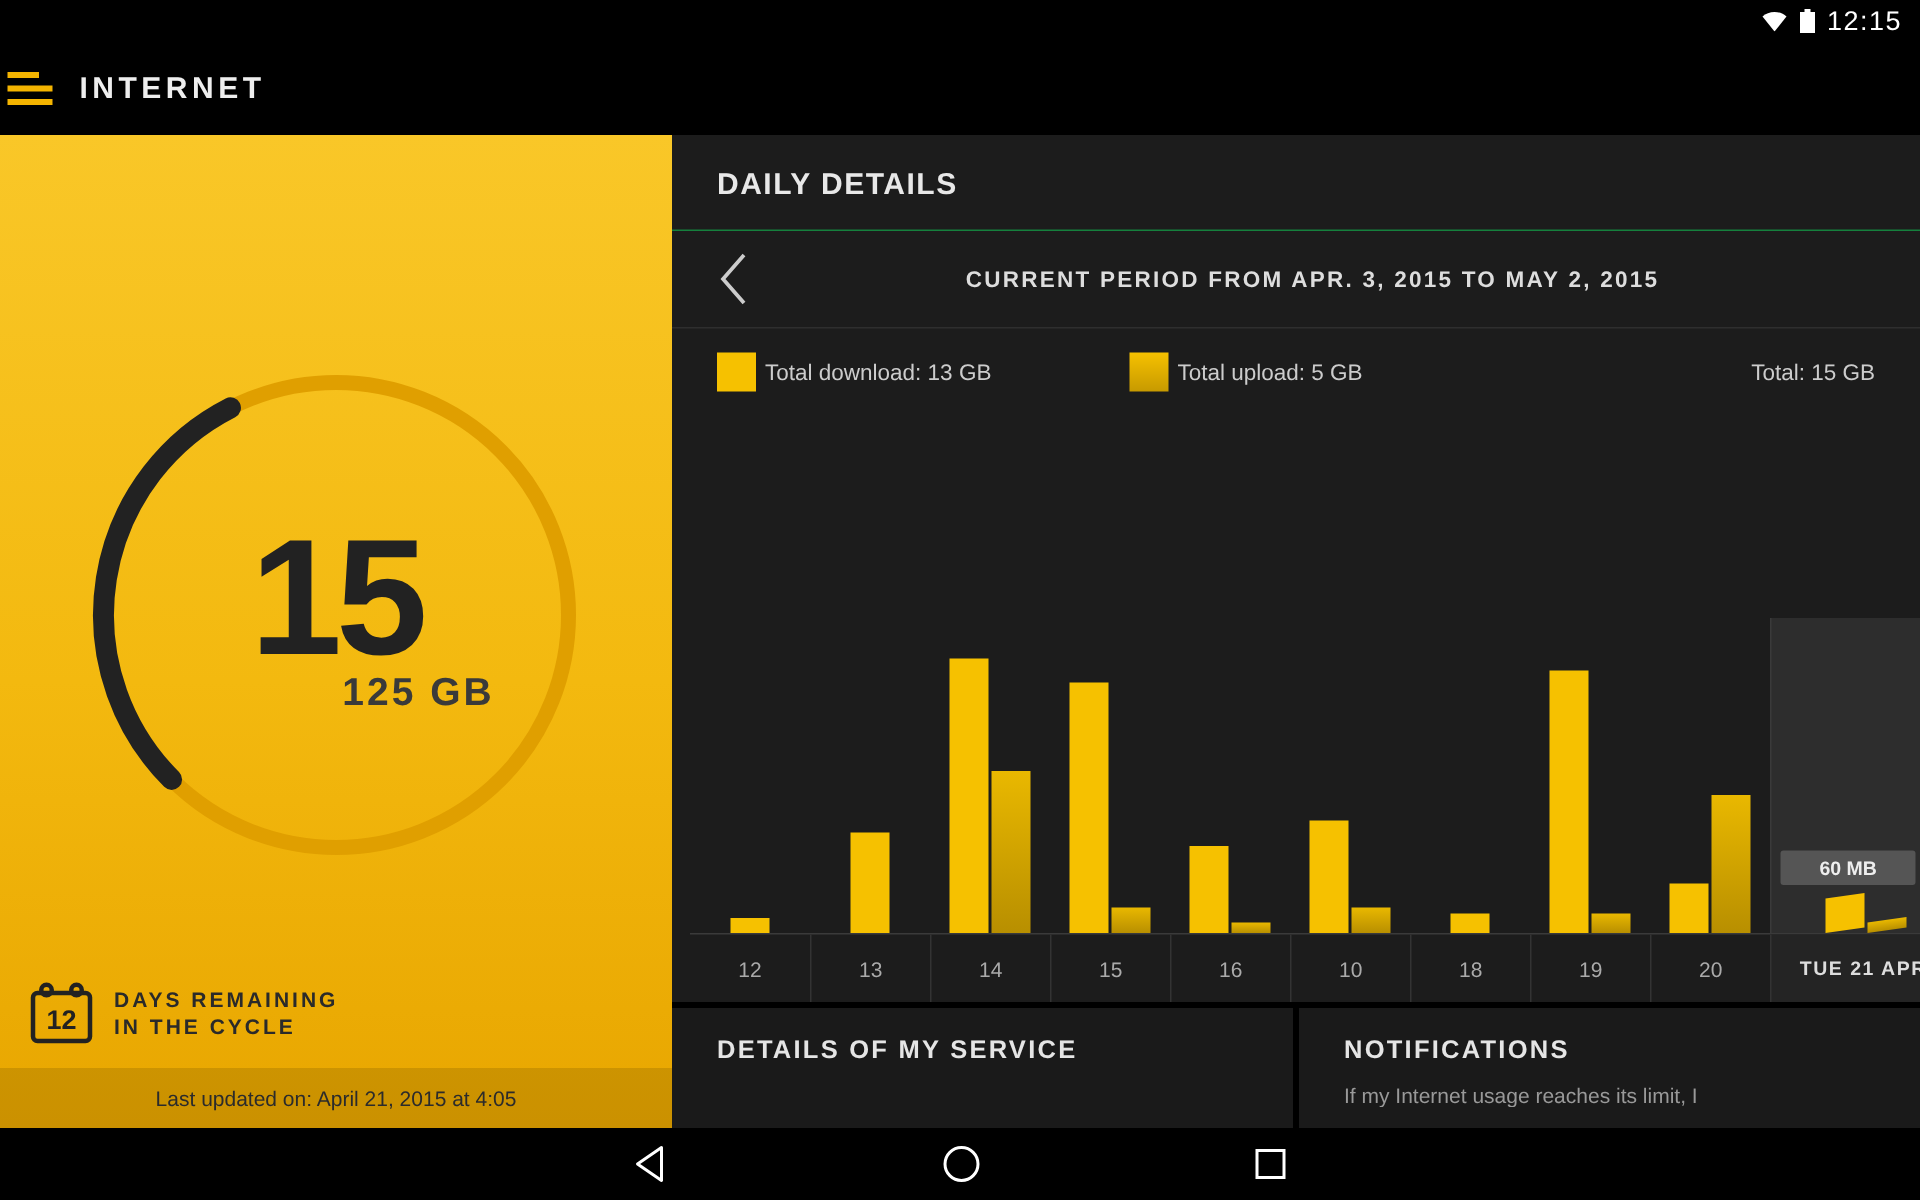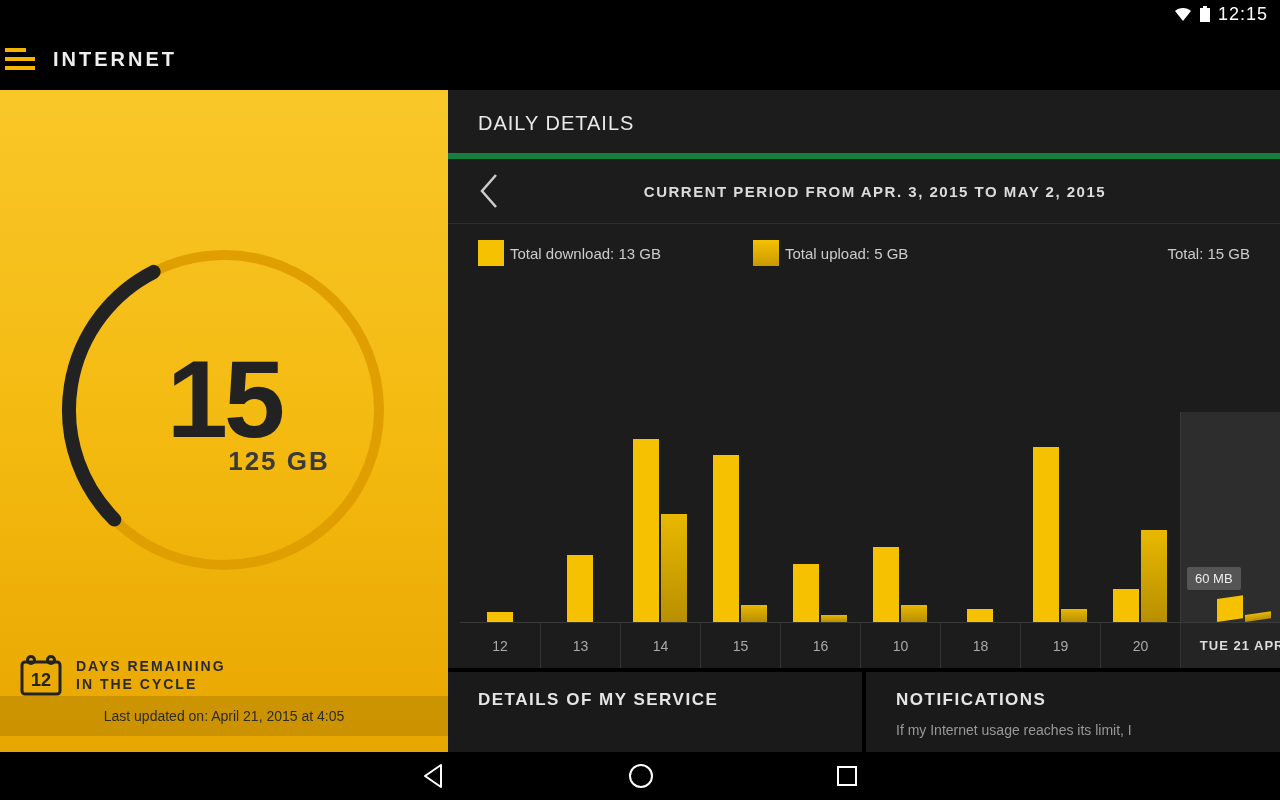--- a/index.html
+++ b/index.html
@@ -24,47 +24,47 @@
 .left { width: 448px; background: linear-gradient(180deg, #f9c728 0%, #f3b90f 55%, #e8a600 100%); position: relative; color: #1a1a1a; display: flex; flex-direction: column; align-items: center; }
 .ring-wrap { margin-top: 150px; position: relative; width: 340px; height: 340px; }
 .ring-wrap svg { position: absolute; inset: 0; }
 .ring-center { position: absolute; inset: 0; display: flex; flex-direction: column; justify-content: center; align-items: center; }
 .big-num { font-size: 110px; font-weight: 800; letter-spacing: -4px; line-height: 1; color: #222; }
 .sub-num { font-size: 26px; font-weight: 700; letter-spacing: 2px; color: #3a3a3a; margin-top: -8px; margin-left: 110px; }
 
 .days-row { position: absolute; bottom: 56px; left: 20px; right: 20px; display: flex; align-items: center; gap: 14px; }
 .cal-icon { width: 42px; height: 42px; }
 .days-row .txt { font-size: 14px; letter-spacing: 2px; line-height: 1.3; color: #2a2a2a; font-weight: 600; }
-.updated-bar { position: absolute; bottom: 16px; left: 0; right: 0; height: 40px; background: rgba(0,0,0,0.12); display: flex; align-items: center; justify-content: center; font-size: 14px; color: #2b2b2b; }
+.updated-bar { position: absolute; bottom: 0; left: 0; right: 0; height: 40px; background: rgba(0,0,0,0.12); display: flex; align-items: center; justify-content: center; font-size: 14px; color: #2b2b2b; }
 
 
 .right { flex: 1; background: #1c1c1c; display: flex; flex-direction: column; position: relative; }
-.right .section-title { font-size: 20px; font-weight: 400; letter-spacing: 1px; padding: 22px 30px 18px; color: #e8e8e8; }
-.period-row { display: flex; align-items: center; padding: 14px 30px; border-top: 6px solid #15803d; border-bottom: 1px solid #2e2e2e; }
+.right .section-title { font-size: 20px; font-weight: 700; letter-spacing: 1px; padding: 22px 30px 18px; color: #e8e8e8; }
+.period-row { display: flex; align-items: center; padding: 14px 30px; border-top: 1px solid #15803d; border-bottom: 1px solid #2e2e2e; }
 .back-arrow { width: 22px; height: 36px; cursor: pointer; flex-shrink: 0; }
 .period-text { flex: 1; text-align: center; font-size: 15px; font-weight: 700; letter-spacing: 1.5px; color: #ddd; }
 
 .legend-row { display: flex; align-items: center; padding: 16px 30px; gap: 6px; font-size: 15px; color: #ccc; }
 .swatch { width: 26px; height: 26px; display: inline-block; }
 .swatch.dl { background: #f6c100; }
 .swatch.ul { background: linear-gradient(180deg, #f6c100, #c79a00); }
 .legend-row .spacer { flex: 1; }
 
 
 .chart-area { flex: 1; position: relative; padding: 0 0 0 0; }
 .bars-row { position: absolute; bottom: 46px; left: 12px; right: 0; height: 210px; display: flex; align-items: flex-end; }
 .day-col { flex: 1; min-width: 80px; position: relative; height: 100%; display: flex; align-items: flex-end; justify-content: center; gap: 2px; }
 .day-col .bar-dl { width: 26px; background: #f6c100; }
 .day-col .bar-ul { width: 26px; background: linear-gradient(180deg, #e9b800, #b88f00); }
 .day-col.selected { background: #2d2d2d; border-left: 1px solid #3a3a3a; border-right: 1px solid #3a3a3a; min-width: 128px; }
 .day-col.selected .bar-dl, .day-col.selected .bar-ul {
   transform: skewY(-8deg);
   transform-origin: bottom left;
 }
-.tooltip { position: absolute; background: #555; color: #eee; font-size: 13px; font-weight: 400; padding: 4px 8px; border-radius: 2px; white-space: nowrap; top: 155px; }
+.tooltip { position: absolute; background: #555; color: #eee; font-size: 13px; font-weight: 700; padding: 4px 26px; border-radius: 2px; white-space: nowrap; top: 155px; }
 .tooltip.dl { left: 6px; }
 
 .axis-row { position: absolute; bottom: 0; left: 12px; right: 0; height: 46px; display: flex; border-top: 1px solid #3a3a3a; }
 .axis-row .tick { flex: 1; min-width: 80px; display: flex; align-items: center; justify-content: center; font-size: 14px; color: #aaa; border-left: 1px solid #333; }
 .axis-row .tick.first { border-left: none; }
 .axis-row .tick.selected { min-width: 128px; color: #ddd; background: #242424; font-weight: 700; font-size: 13px; letter-spacing: 1px; }
 
 
 .bottom-sections { display: flex; height: 84px; border-top: 4px solid #000; background: #1a1a1a; }
 .bottom-sections .sec { flex: 1; padding: 18px 30px 0; border-right: 4px solid #000; }

